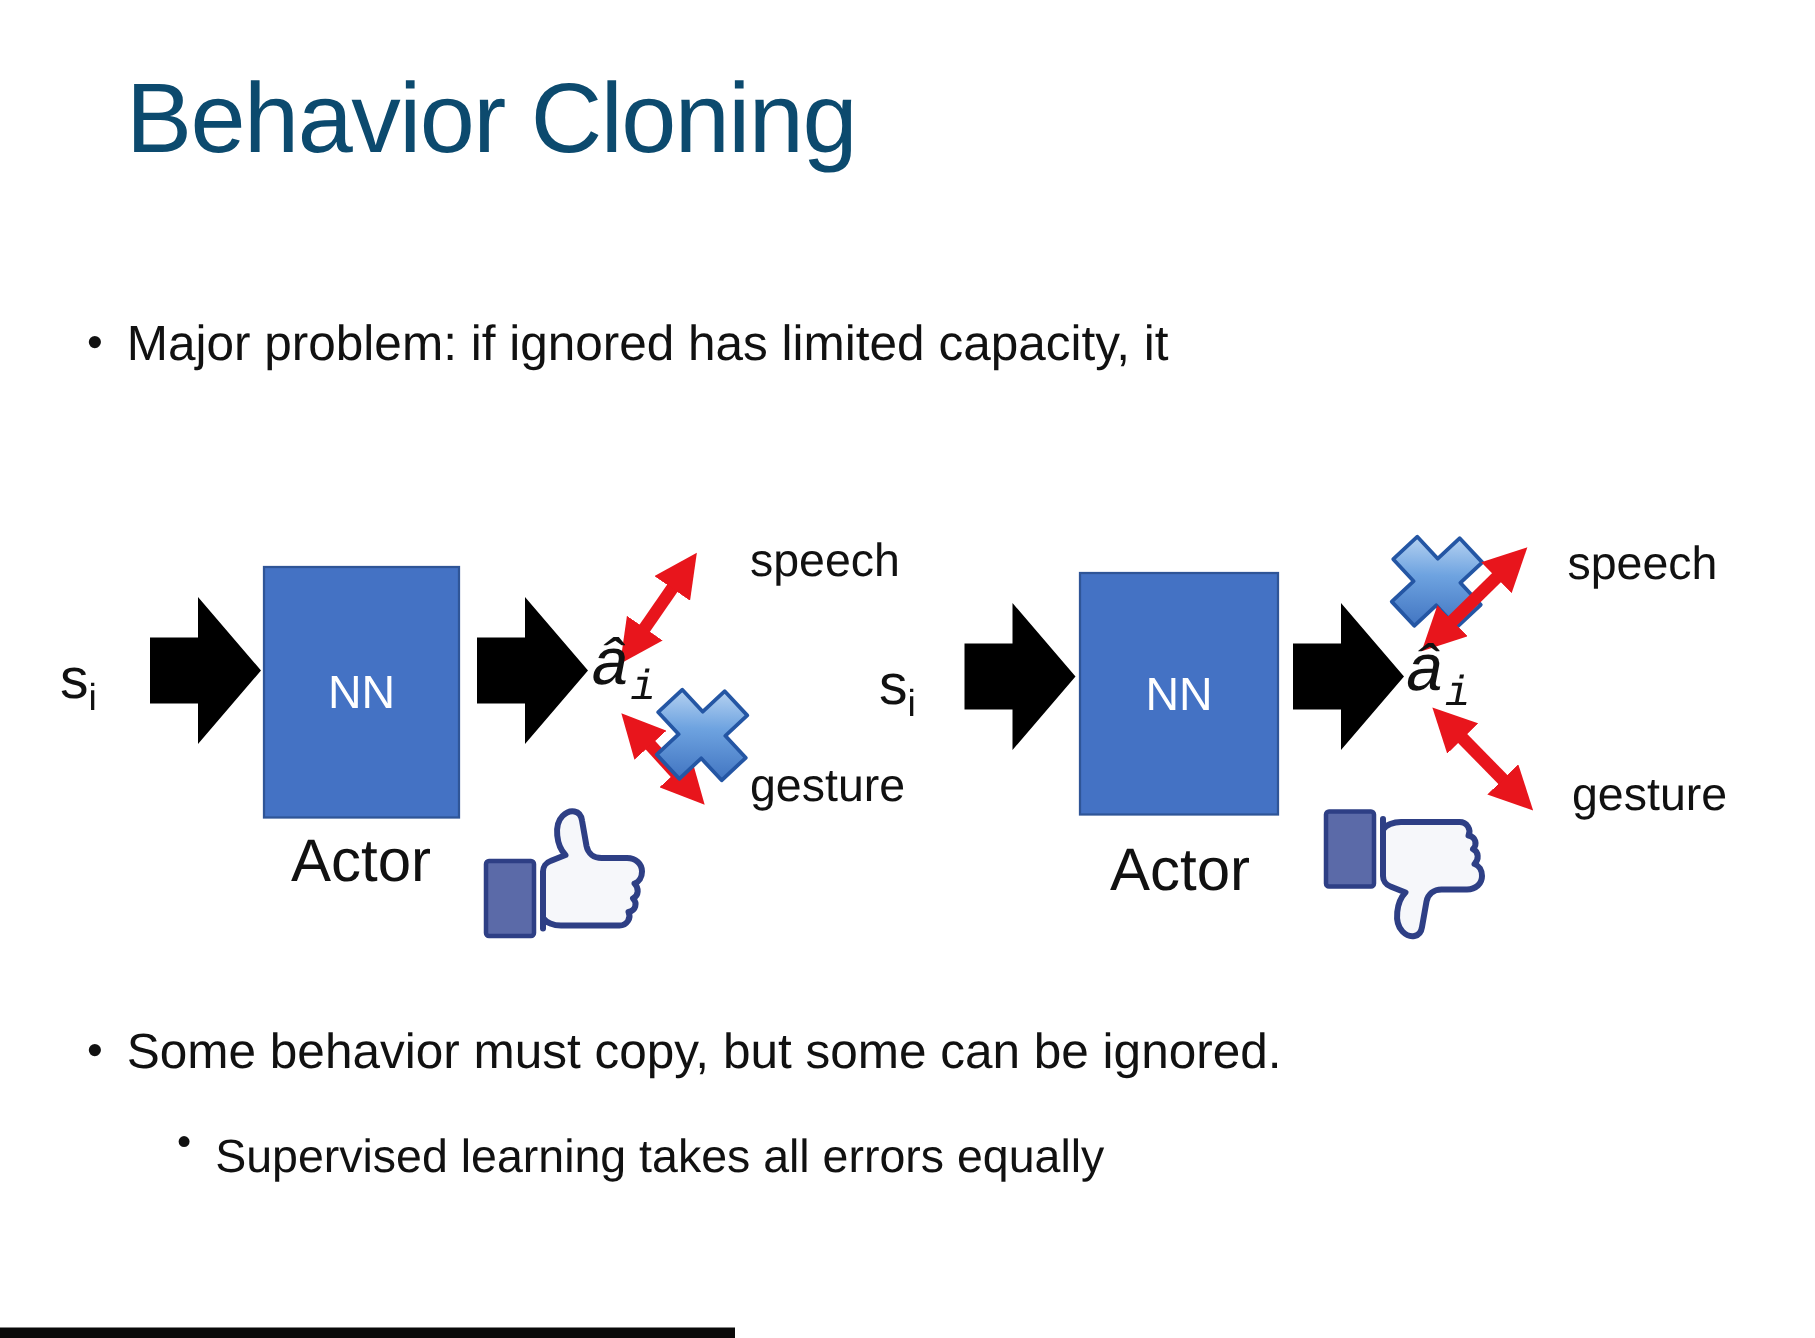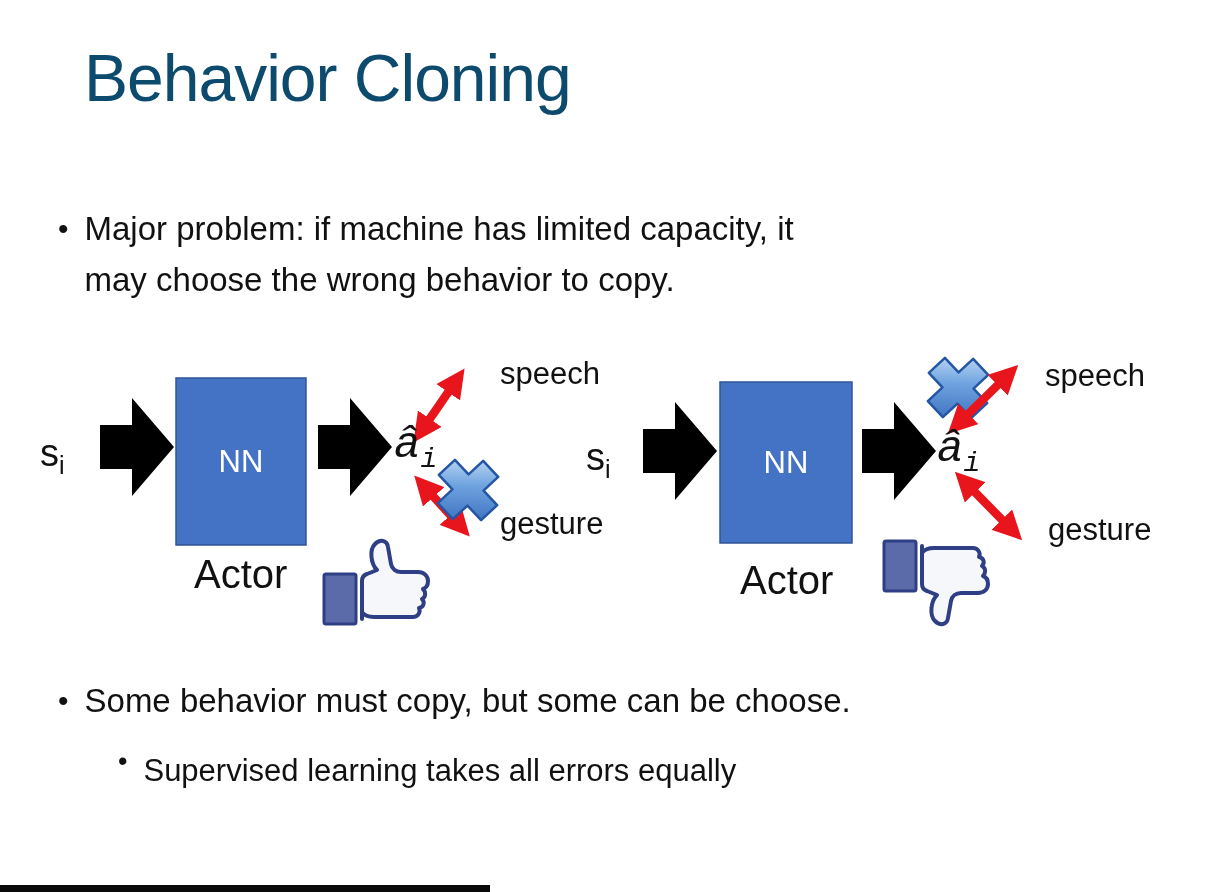--- a/index.html
+++ b/index.html
@@ -54,22 +54,21 @@
 </head>
 <body>
 
 <div class="slide">
 
   <div class="title">Behavior Cloning</div>
 
   <div class="bullet b1">
     <span class="marker">•</span>
     <span class="btext">
-      <span style="display:block">Major problem: if machine has limited capacity, it</span>
-      <span style="display:block">may choose the wrong behavior to copy.</span>
+      <span style="display:block">Major problem: if ignored has limited capacity, it</span>
     </span>
   </div>
 
   <div class="dg dg-left">
     <svg width="610" height="300" viewBox="0 0 610 300">
       <defs>
         <marker id="ahL" viewBox="0 0 10 10" refX="6" refY="5" markerWidth="3.4" markerHeight="3.4" orient="auto-start-reverse">
           <path d="M0,0 L10,5 L0,10 Z" style="fill:var(--branch_red,#e8151c)"></path>
         </marker>
         <linearGradient id="xgL" x1="0" y1="0" x2="1" y2="1">
@@ -127,21 +126,21 @@
     <div class="dlabel lbl-s"><span>s</span><sub>i</sub></div>
     <div class="dlabel lbl-nn">NN</div>
     <div class="dlabel lbl-a"><span>â</span><sub>i</sub></div>
     <div class="dlabel lbl-branch lbl-speech">speech</div>
     <div class="dlabel lbl-branch lbl-gesture">gesture</div>
     <div class="dlabel lbl-actor">Actor</div>
   </div>
 
   <div class="bullet b2">
     <span class="marker">•</span>
-    <span class="btext">Some behavior must copy, but some can be choose.</span>
+    <span class="btext">Some behavior must copy, but some can be ignored.</span>
   </div>
 
   <div class="bullet b3">
     <span class="marker">•</span>
     <span class="btext">Supervised learning takes all errors equally</span>
   </div>
 
   <div class="bottom-bar"></div>
 
 </div>

